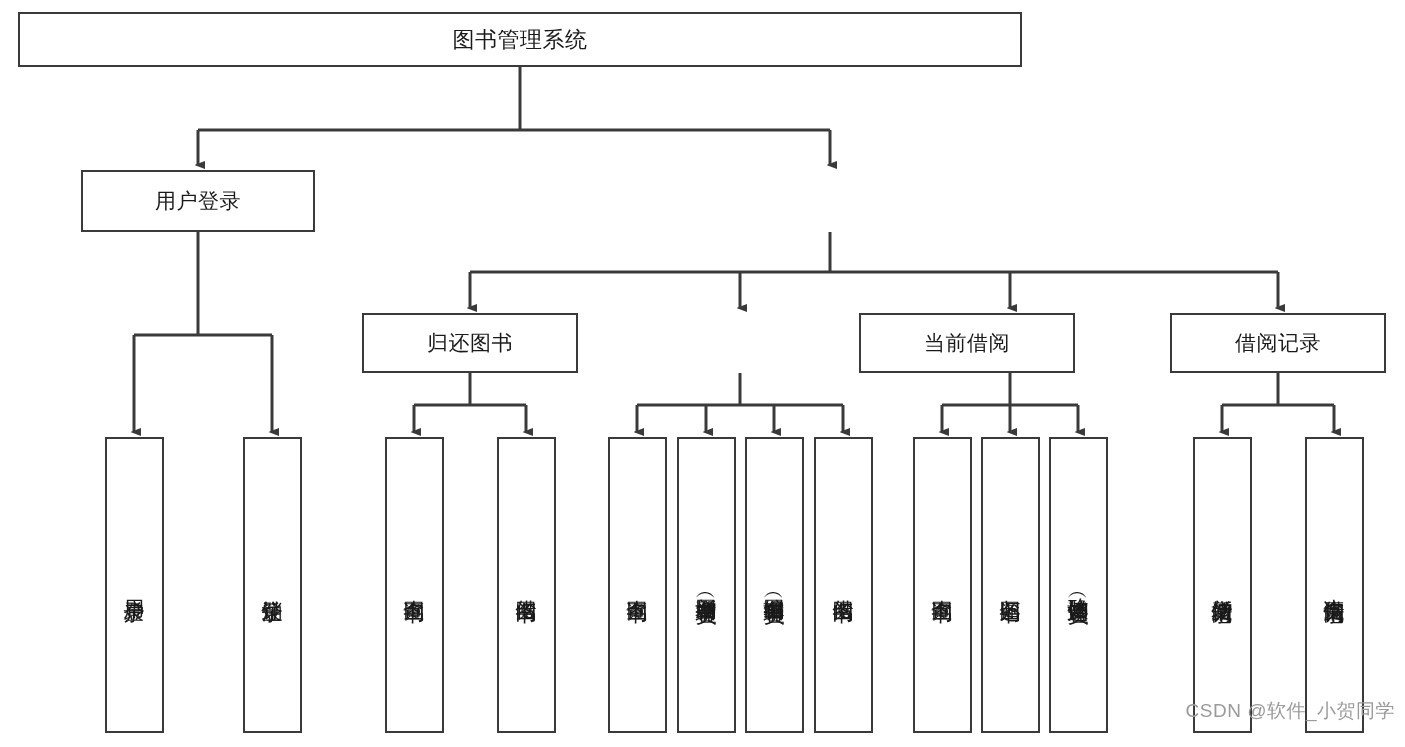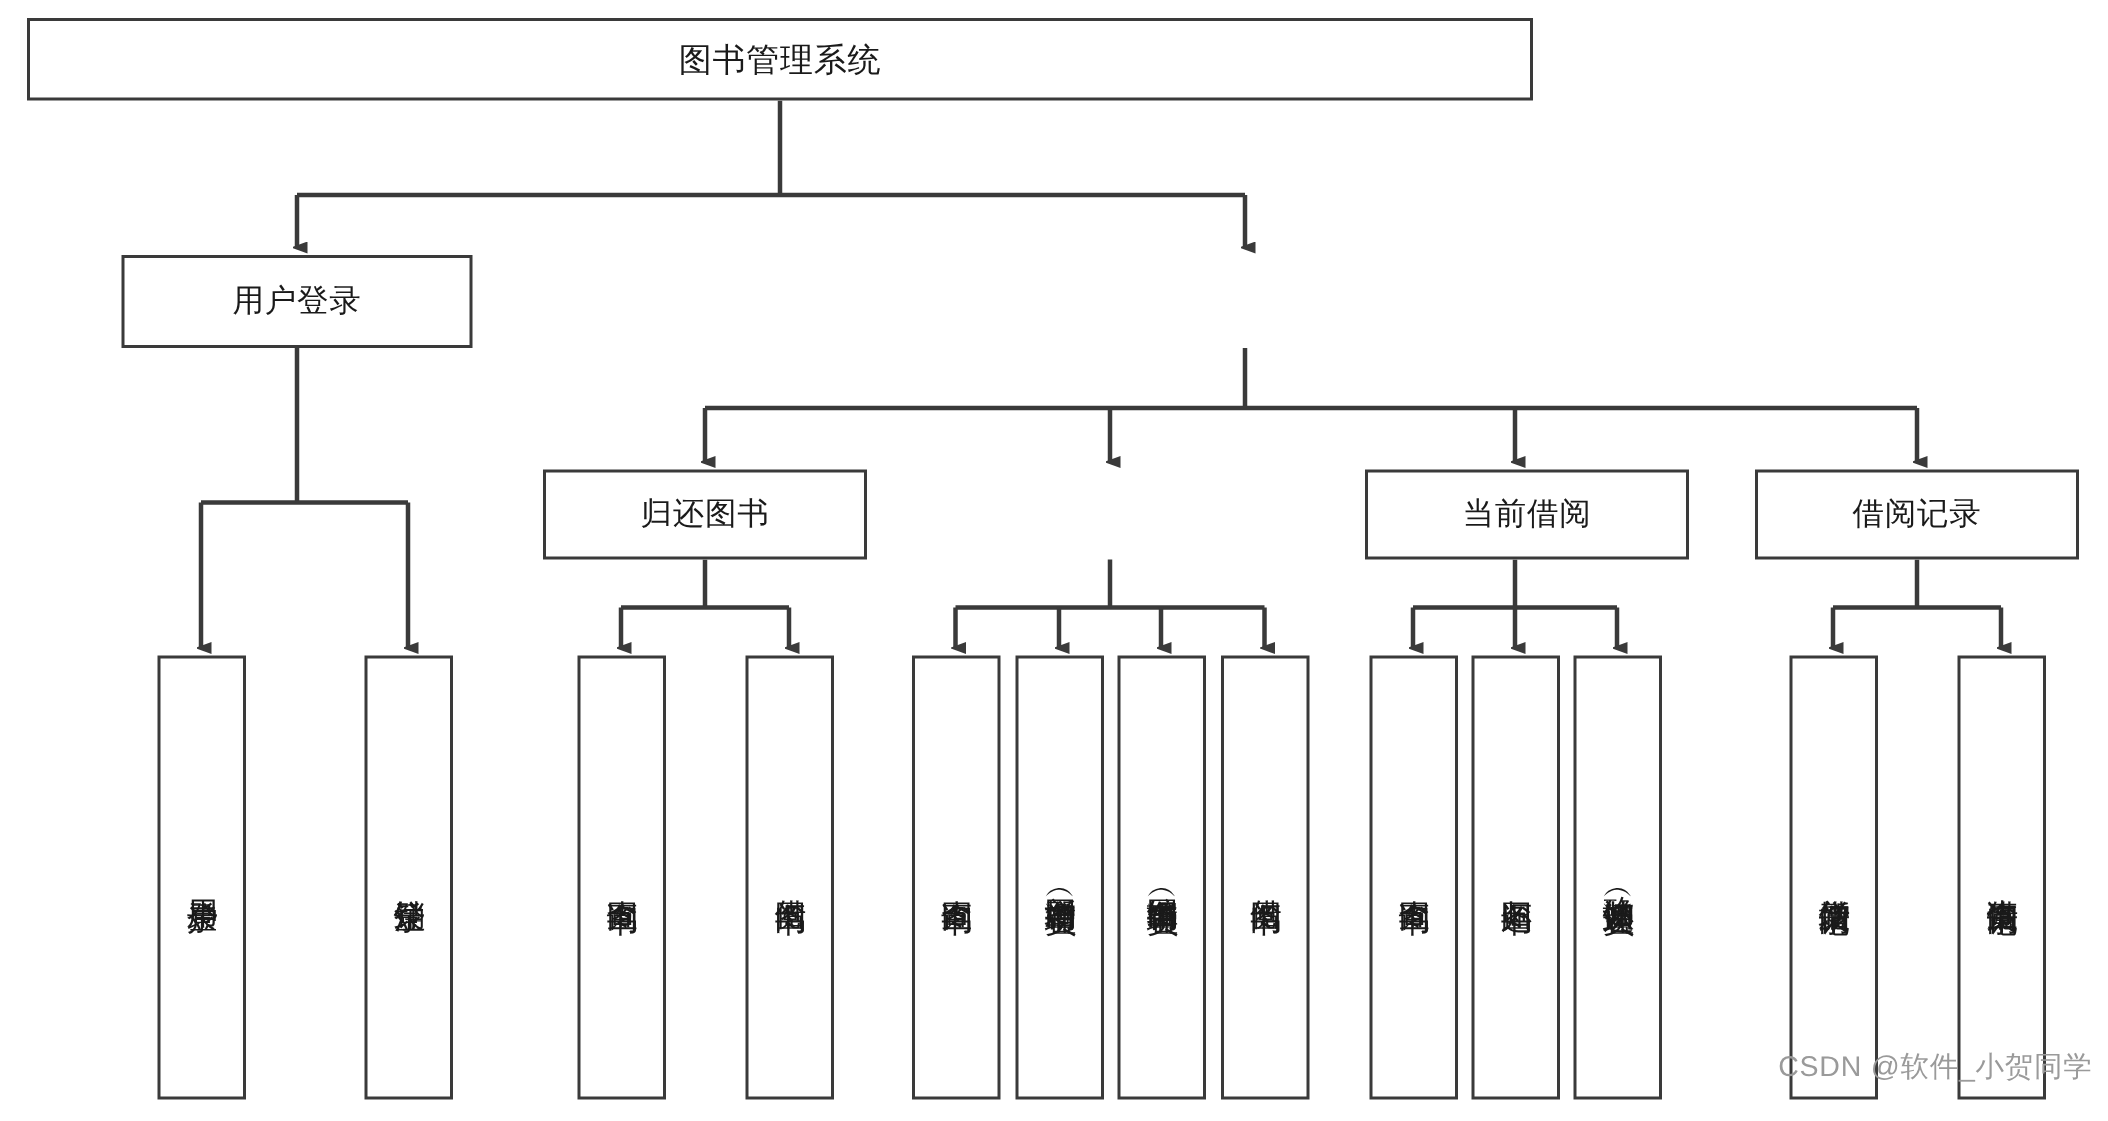--- a/index.html
+++ b/index.html
@@ -132,21 +132,21 @@
     <span>图书管理系统</span>
   </div>
 
   <div class="node horiz" style="left:81px; top:170px; width:234px; height:62px;">
     <span>用户登录</span>
   </div>
 
   <div class="node horiz" style="left:362px; top:313px; width:216px; height:60px;">
     <span>归还图书</span>
   </div>
-  <div class="node horiz" style="left:910px; top:313px; width:216px; height:60px;">
+  <div class="node horiz" style="left:859px; top:313px; width:216px; height:60px;">
     <span>当前借阅</span>
   </div>
   <div class="node horiz" style="left:1170px; top:313px; width:216px; height:60px;">
     <span>借阅记录</span>
   </div>
 
   <div class="node vert" style="left:105px; top:437px; width:59px; height:296px;">
     <span class="vtext">用户登录</span>
   </div>
   <div class="node vert" style="left:243px; top:437px; width:59px; height:296px;">

